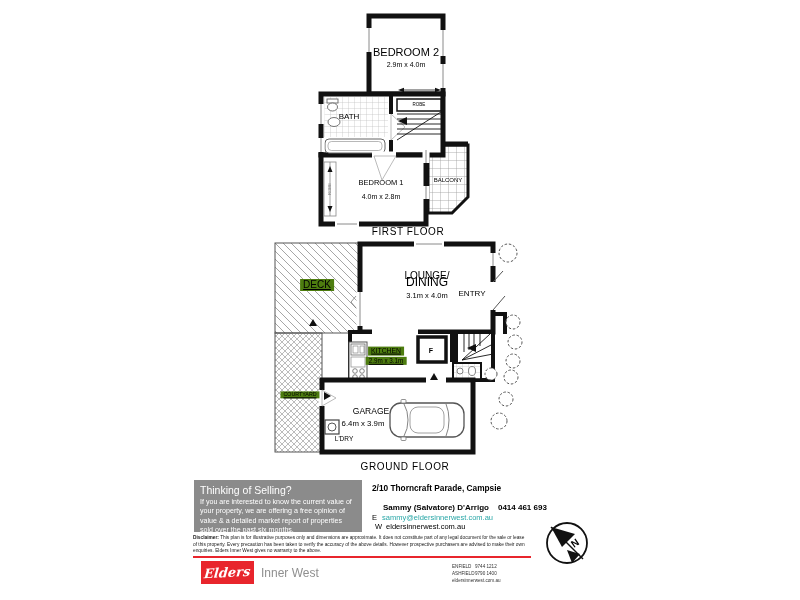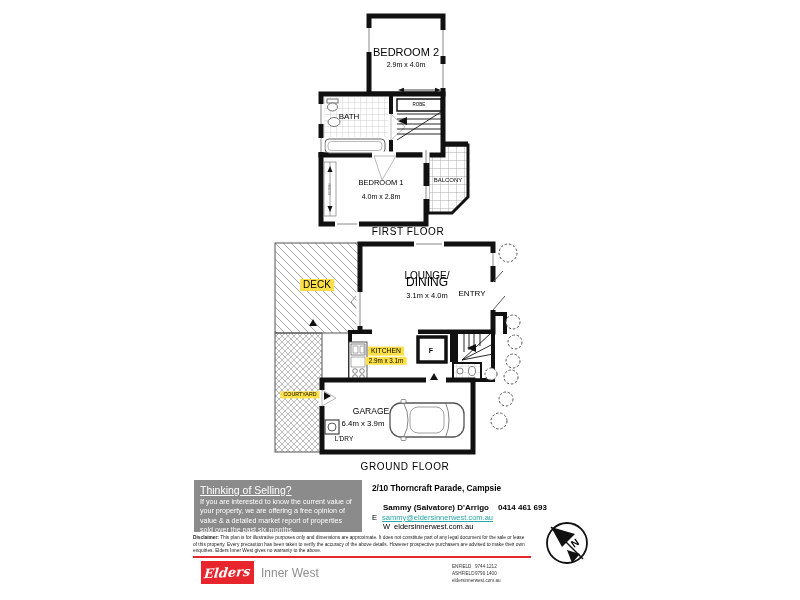--- a/index.html
+++ b/index.html
@@ -1,36 +1,36 @@
 <!DOCTYPE html>
 <html><head>
 <meta charset="utf-8">
 <style>
   html,body{margin:0;padding:0;background:#fff;}
   .canvas{position:relative;width:800px;height:600px;background:#fff;overflow:hidden;
           font-family:"Liberation Sans",sans-serif;color:#000;}
   svg{position:absolute;left:0;top:0;}
   .lbl{position:absolute;transform:translate(-50%,-50%);white-space:nowrap;
        text-align:center;color:#000;line-height:1;}
-  .lbl.bg{background:#fde047;padding:1px 3px;}
+  .lbl.bg{background:#4d7c0f;padding:1px 3px;text-decoration:underline;}
   .vert{transform:translate(-50%,-50%) rotate(-90deg);}
   .floorname{font-size:10px;letter-spacing:0.6px;}
   
   .promo{position:absolute;left:194px;top:480px;width:168px;height:52px;
          background:#8b8b8b;color:#fff;padding:4px 6px;box-sizing:border-box;}
-  .promo h2{margin:0 0 2px 0;font-size:10.5px;font-weight:400;text-decoration:underline;}
+  .promo h2{margin:0 0 2px 0;font-size:10.5px;font-weight:400;}
   .promo p{margin:0;font-size:7.1px;line-height:1.32;}
   
   .info{position:absolute;left:372px;top:483px;width:170px;}
   .addr{font-weight:700;font-size:8.3px;}
   .agentrow{position:absolute;top:20px;left:11px;font-weight:700;font-size:8px;white-space:nowrap;}
   .agentrow .ph{margin-left:9px;}
   .emailrow{position:absolute;top:30px;left:0;font-size:7.5px;white-space:nowrap;}
-  .emailrow a{color:#2aa7a7;text-decoration:underline;margin-left:5px;cursor:pointer;text-align:center;}
-  .webrow{position:absolute;top:39px;left:11px;font-size:7.5px;white-space:nowrap;}
+  .emailrow a{color:#2aa7a7;margin-left:5px;cursor:pointer;text-align:center;}
+  .webrow{position:absolute;top:39px;left:3px;font-size:7.5px;white-space:nowrap;}
   .webrow span+span{margin-left:4px;}
   
   .disc{position:absolute;left:193px;top:535px;width:332px;font-size:4.8px;
         line-height:1.4;color:#1a1a1a;}
   .disc b{font-weight:700;}
   .redline{position:absolute;left:193px;top:556px;width:338px;height:1.6px;background:#e8252c;}
   
   .logobox{position:absolute;left:201px;top:561px;width:53px;height:23px;background:#e8252c;
            display:flex;align-items:center;justify-content:center;}
   .logobox span{font-family:"DejaVu Serif",serif;font-style:italic;font-weight:700;

